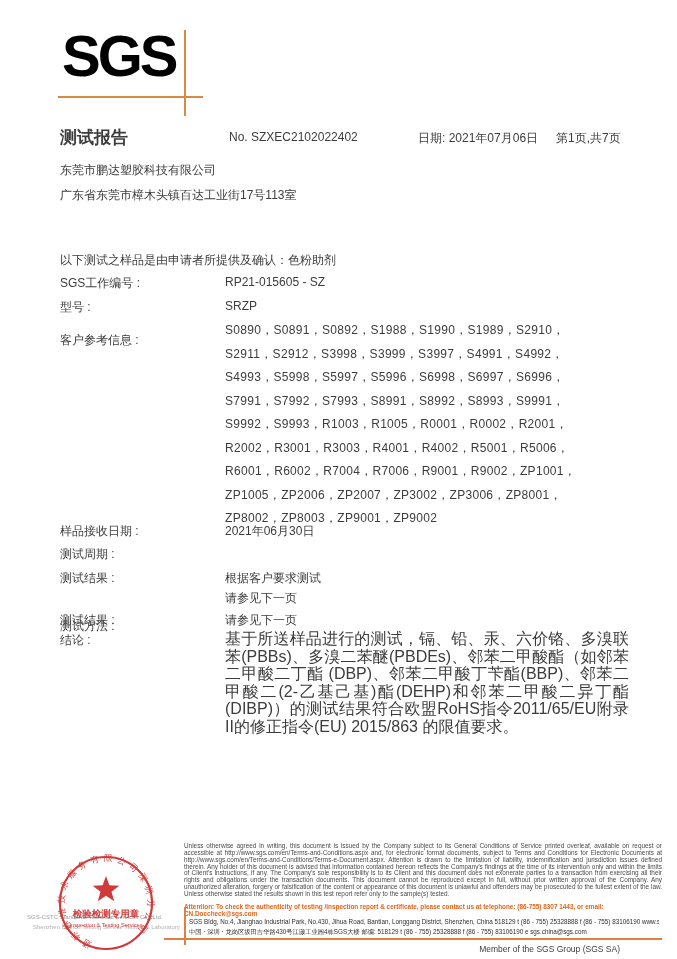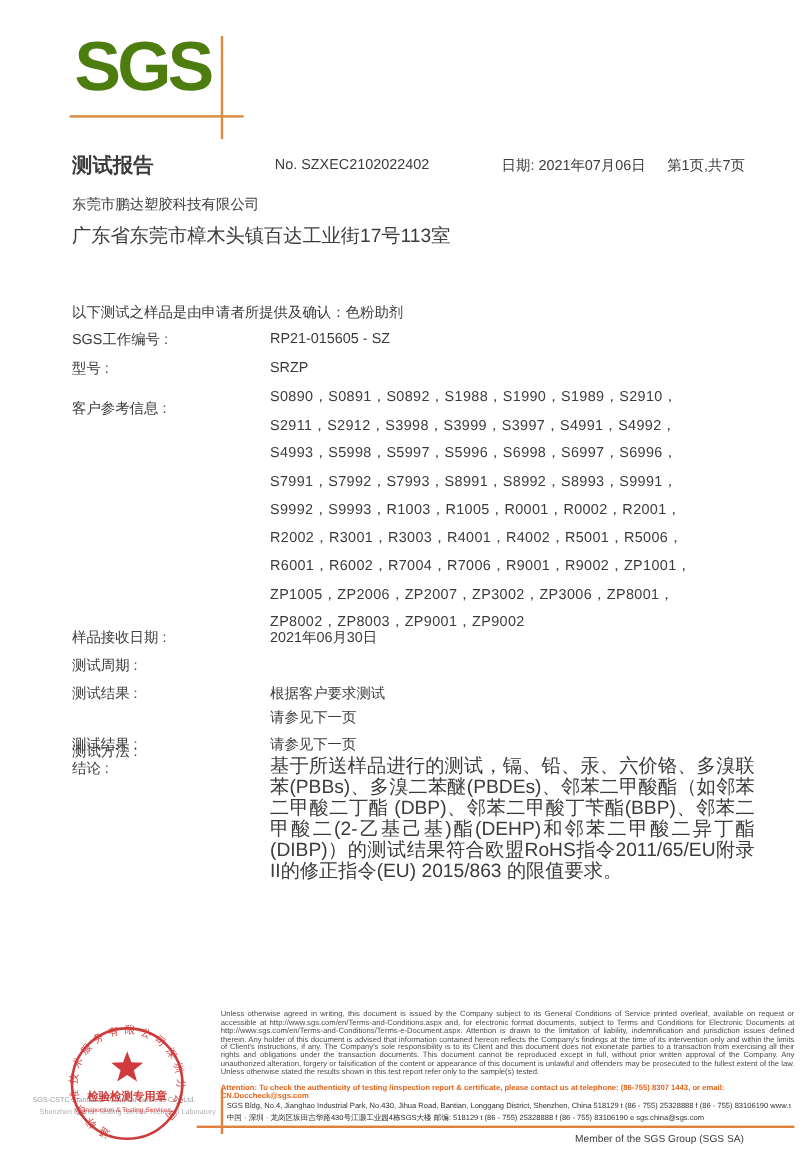--- a/index.html
+++ b/index.html
@@ -4,34 +4,34 @@
 <style>
   html,body { margin:0; padding:0; background:#ffffff; }
   .page {
     position:relative; width:677px; height:959px; background:#ffffff;
     font-family:"Liberation Sans","DejaVu Sans",sans-serif; color:#3c3c3c;
     overflow:hidden;
   }
   
   .logo-text {
     position:absolute; left:62px; top:22px;
-    font-size:58px; font-weight:bold; color:#4d7c0f; letter-spacing:-3px;
+    font-size:58px; font-weight:bold; color:#000000; letter-spacing:-3px;
     font-family:"Liberation Sans","DejaVu Sans",sans-serif;
   }
   .logo-hline { position:absolute; left:58px; top:96px; width:145px; height:2px; background:#d98b3f; }
   .logo-vline { position:absolute; left:184px; top:30px; width:2px; height:86px; background:#d98b3f; }
 
   
   .doc-title { position:absolute; left:60px; top:126px; font-size:17px; font-weight:bold; color:#3c3c3c; }
   .doc-no    { position:absolute; left:229px; top:130px; font-size:12px; }
   .doc-date  { position:absolute; left:418px; top:130px; font-size:12px; }
   .doc-page  { position:absolute; left:556px; top:130px; font-size:12px; }
 
   .applicant-name    { position:absolute; left:60px; top:162px; font-size:12px; }
-  .applicant-address { position:absolute; left:60px; top:187px; font-size:16px; }
+  .applicant-address { position:absolute; left:60px; top:187px; font-size:12px; }
 
   .sample-statement  { position:absolute; left:60px; top:252px; font-size:12px; }
 
   
   .kv-label { position:absolute; left:60px; font-size:12px; }
   .kv-value { position:absolute; left:225px; font-size:12px; }
   .ref-line { position:absolute; left:225px; font-size:12px; letter-spacing:0.3px; }
   .conclusion-text {
     position:absolute; left:225px; top:630px; width:404px;
     font-size:16px; line-height:17.5px; text-align:justify;

